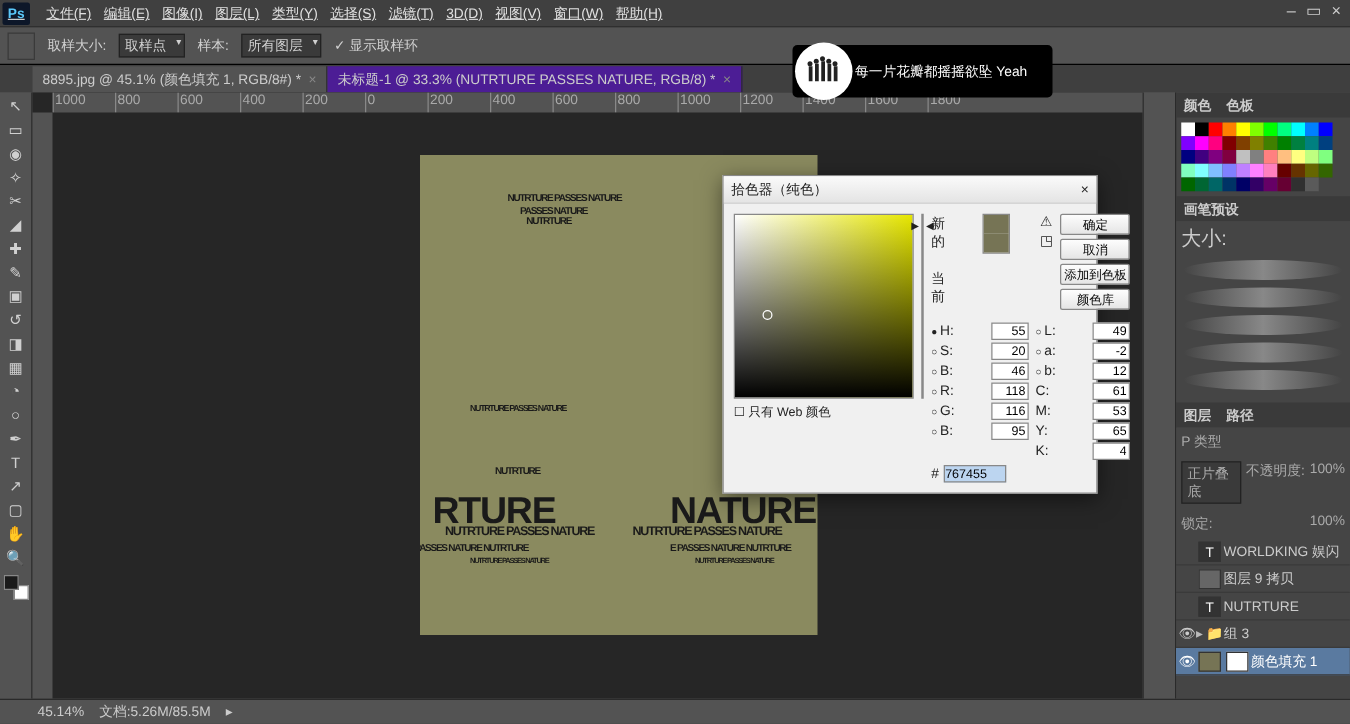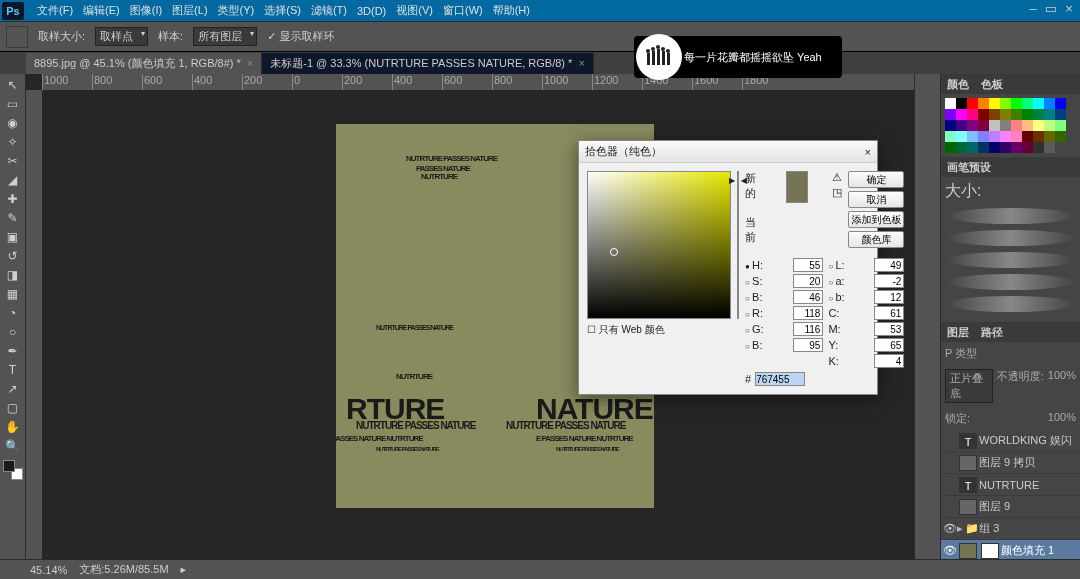--- a/index.html
+++ b/index.html
@@ -1,35 +1,35 @@
 <!DOCTYPE html>
 <html><head>
 <meta charset="utf-8">
 <style>
 * { margin:0; padding:0; box-sizing:border-box; font-family:"Microsoft YaHei",sans-serif; font-size:11px; }
 body { background:#535353; overflow:hidden; width:1080px; height:579px; color:#ccc; position:relative; }
 
 
-.menu-bar { height:22px; background:#0369a1; display:flex; align-items:center; padding-left:2px; border-bottom:1px solid #2a2a2a; }
+.menu-bar { height:22px; background:#404040; display:flex; align-items:center; padding-left:2px; border-bottom:1px solid #2a2a2a;text-decoration:underline; }
 .ps-logo { width:22px; height:18px; background:#0d1729; color:#5ac8fa; display:flex; align-items:center; justify-content:center; font-weight:bold; font-size:11px; border-radius:2px; margin-right:8px; }
 .menu-bar span { padding:0 5px; color:#e0e0e0; }
 .win-ctrl { position:absolute; right:2px; top:2px; display:flex; gap:0; }
 .win-ctrl div { width:18px; height:16px; color:#ccc; text-align:center; line-height:14px; font-size:13px; }
 
 
 .opts-bar { height:30px; background:#535353; border-bottom:1px solid #000000; display:flex; align-items:center; padding-left:6px; gap:10px; color:#d0d0d0; font-size:10px; }
 .opts-bar .ico { width:22px; height:22px; border:1px solid #3a3a3a; }
 .opts-bar .sel { background:#3a3a3a; border:1px solid #222; padding:1px 14px 1px 4px; position:relative; }
 .opts-bar .sel:after { content:"▾"; position:absolute; right:2px; font-size:8px; }
 .chk:before { content:"✓ "; }
 
 
 .tabs { height:22px; background:#3f3f3f; display:flex; align-items:center; padding-left:26px; font-size:10px; }
 .tabs .tab { padding:3px 8px; background:#535353; border-right:1px solid #2a2a2a; color:#ccc; }
-.tabs .tab.act { background:#0f172a; }
+.tabs .tab.act { background:#4c1d95; }
 .tabs .x { margin-left:6px; color:#888; }
 
 
 .main { position:absolute; top:74px; left:0; right:0; bottom:20px; display:flex; }
 .toolbox { width:26px; background:#535353; border-right:1px solid #2a2a2a; display:flex; flex-direction:column; align-items:center; padding-top:2px; }
 .toolbox .tool { width:20px; height:18px; margin:0 0 1px; color:#d0d0d0; text-align:center; line-height:18px; font-size:12px; }
 .toolbox .fgbg { width:20px; height:20px; position:relative; margin-top:4px; }
 .toolbox .fgbg .fg { position:absolute; width:12px; height:12px; background:#1a1a1a; border:1px solid #888; left:0; top:0; }
 .toolbox .fgbg .bg { position:absolute; width:12px; height:12px; background:#fff; border:1px solid #888; right:0; bottom:0; }
 
@@ -304,25 +304,20 @@
             <span class="eye"></span>
             <span class="thumb"></span>
             <span class="name">图层 9 拷贝</span>
           </div>
           <div class="layer">
             <span class="eye"></span>
             <span class="thumb" style="background:#333;color:#fff;text-align:center;line-height:16px">T</span>
             <span class="name">NUTRTURE</span>
           </div>
           <div class="layer">
-            <span class="eye"></span>
-            <span class="thumb"></span>
-            <span class="name">图层 9</span>
-          </div>
-          <div class="layer">
             <span class="eye">👁</span>
             <span class="folder">▸ 📁</span>
             <span class="name">组 3</span>
           </div>
           <div class="layer sel">
             <span class="eye">👁</span>
             <span class="thumb" style="background:#767455"></span>
             <span class="thumb" style="background:#fff"></span>
             <span class="name">颜色填充 1</span>
           </div>

